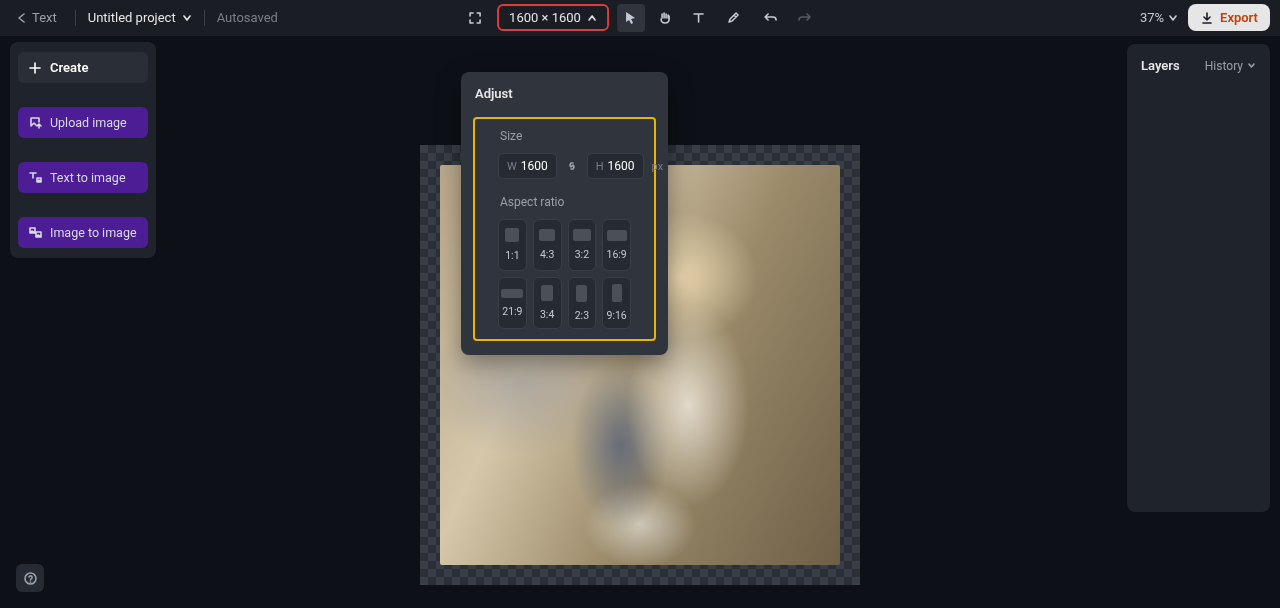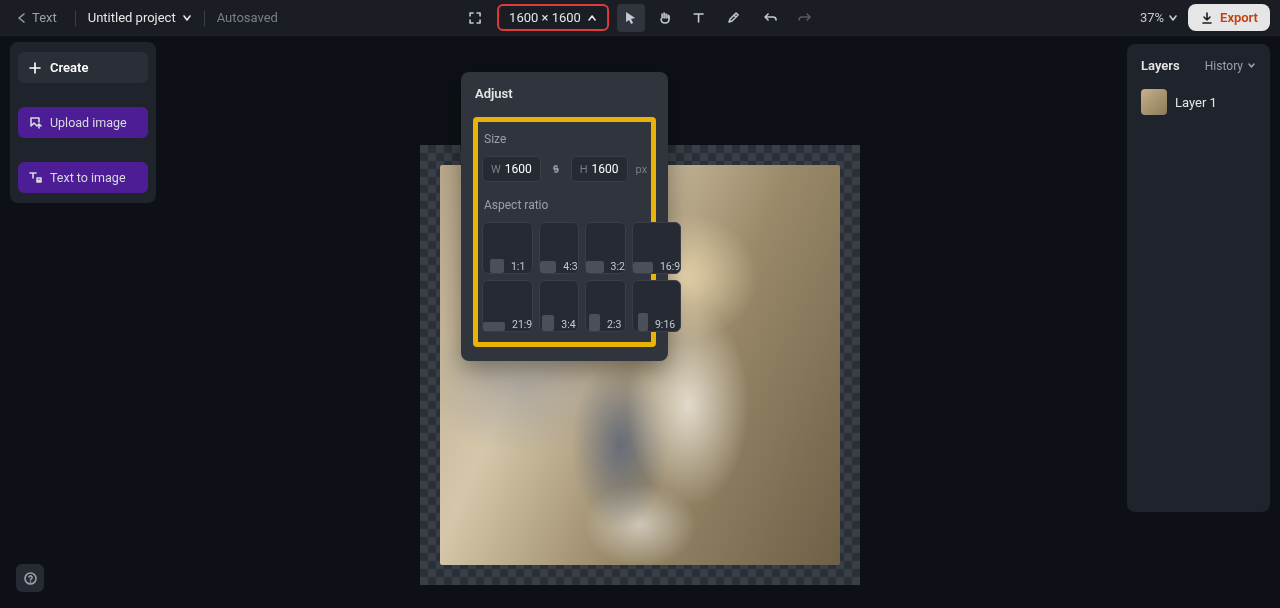--- a/index.html
+++ b/index.html
@@ -122,34 +122,34 @@
   width: 207px;
   background: #30343d;
   border-radius: 8px;
   padding: 14px 12px 14px 12px;
   z-index: 10;
   box-shadow: 0 8px 24px rgba(0,0,0,0.4);
   margin-top: 36px;
 }
 .adjust-pop .pop-title { font-weight: 600; color: #e6e6e6; margin-bottom: 16px; font-size: 13px; padding-left: 2px; }
 .pop-section {
-  border: 5px solid #eab308;
+  border: 2px solid #eab308;
   border-radius: 4px;
-  padding: 10px 4px;
+  padding: 10px 23px;
   margin-top: 2px;
 }
 .section-label { color: #9aa0a8; font-size: 12px; margin-bottom: 10px; padding-left: 2px; }
 .size-row { display: flex; align-items: center; gap: 6px; }
 .size-field { display: flex; align-items: center; background: #262a32; border-radius: 5px; padding: 5px 8px; width: 60px; border: 1px solid #3a3f47; }
 .size-field .lbl { color: #7a7f87; font-size: 11px; margin-right: 4px; }
 .size-field .val { color: #fff; font-size: 12px; }
 .link-icon { color: #9aa0a8; cursor: pointer; padding: 0 2px; display:flex; align-items:center; justify-content:center; }
 .px-lbl { color: #7a7f87; font-size: 11px; padding-left: 2px; }
 .ratio-grid { display: grid; grid-template-columns: repeat(4, 1fr); gap: 6px; margin-top: 10px; }
-.ratio-tile { background: #262a32; border: 1px solid #3a3f47; border-radius: 6px; height: 52px; display: flex; flex-direction: row; align-items: flex-end; justify-content: center; gap: 7px; cursor: pointer; }
+.ratio-tile { background: #262a32; border: 1px solid #3a3f47; border-radius: 6px; height: 52px; display: flex; flex-direction: column; align-items: center; justify-content: center; gap: 7px; cursor: pointer; }
 .ratio-tile .shape { background: #4a4f58; border-radius: 2px; }
 .ratio-tile .txt { font-size: 10.5px; color: #c5c9d0; }
 
 
 .help-btn {
   position: absolute;
   left: 16px;
   bottom: 16px;
   width: 28px; height: 28px;
   border-radius: 6px;
@@ -266,35 +266,37 @@
         <path d="M3 11 V3 H11 V7 M3 11 L6 8 L8 10 M11 13 V9 M9 11 L11 9 L13 11"></path>
       </svg>
     <span>Upload image</span>
   </div>
   <div class="panel-btn">
     <svg width="14" height="14">
         <path d="M2 3 H8 M5 3 V8 M9 8 H13 V12 H9 Z M9 12 L11 10 L13 12"></path>
       </svg>
     <span>Text to image</span>
   </div>
+  <div class="panel-btn">
+    <svg width="14" height="14">
+        <path d="M2 3 H7 V8 H2 Z M2 8 L4 6 L7 8 M8 7 H13 V12 H8 Z M8 12 L10 10 L13 12"></path>
+      </svg>
+    <span>Image to image</span>
+  </div>
 </div>
 
 <div class="right-panel">
   <div class="panel-header">
     <span class="title">Layers</span>
     <div class="history">
       <span>History</span>
       <svg width="9" height="9">
           <path d="M2 3 L4.5 6 L7 3"></path>
         </svg>
     </div>
-  </div>
-  <div class="layer-item">
-    <div class="layer-thumb"></div>
-    <span>Layer 1</span>
   </div>
 </div>
 
 <div class="adjust-pop">
   <div class="pop-title">Adjust</div>
   <div class="pop-section">
     <div class="section-label">Size</div>
     <div class="size-row">
       <div class="size-field">
         <span class="lbl">W</span>

